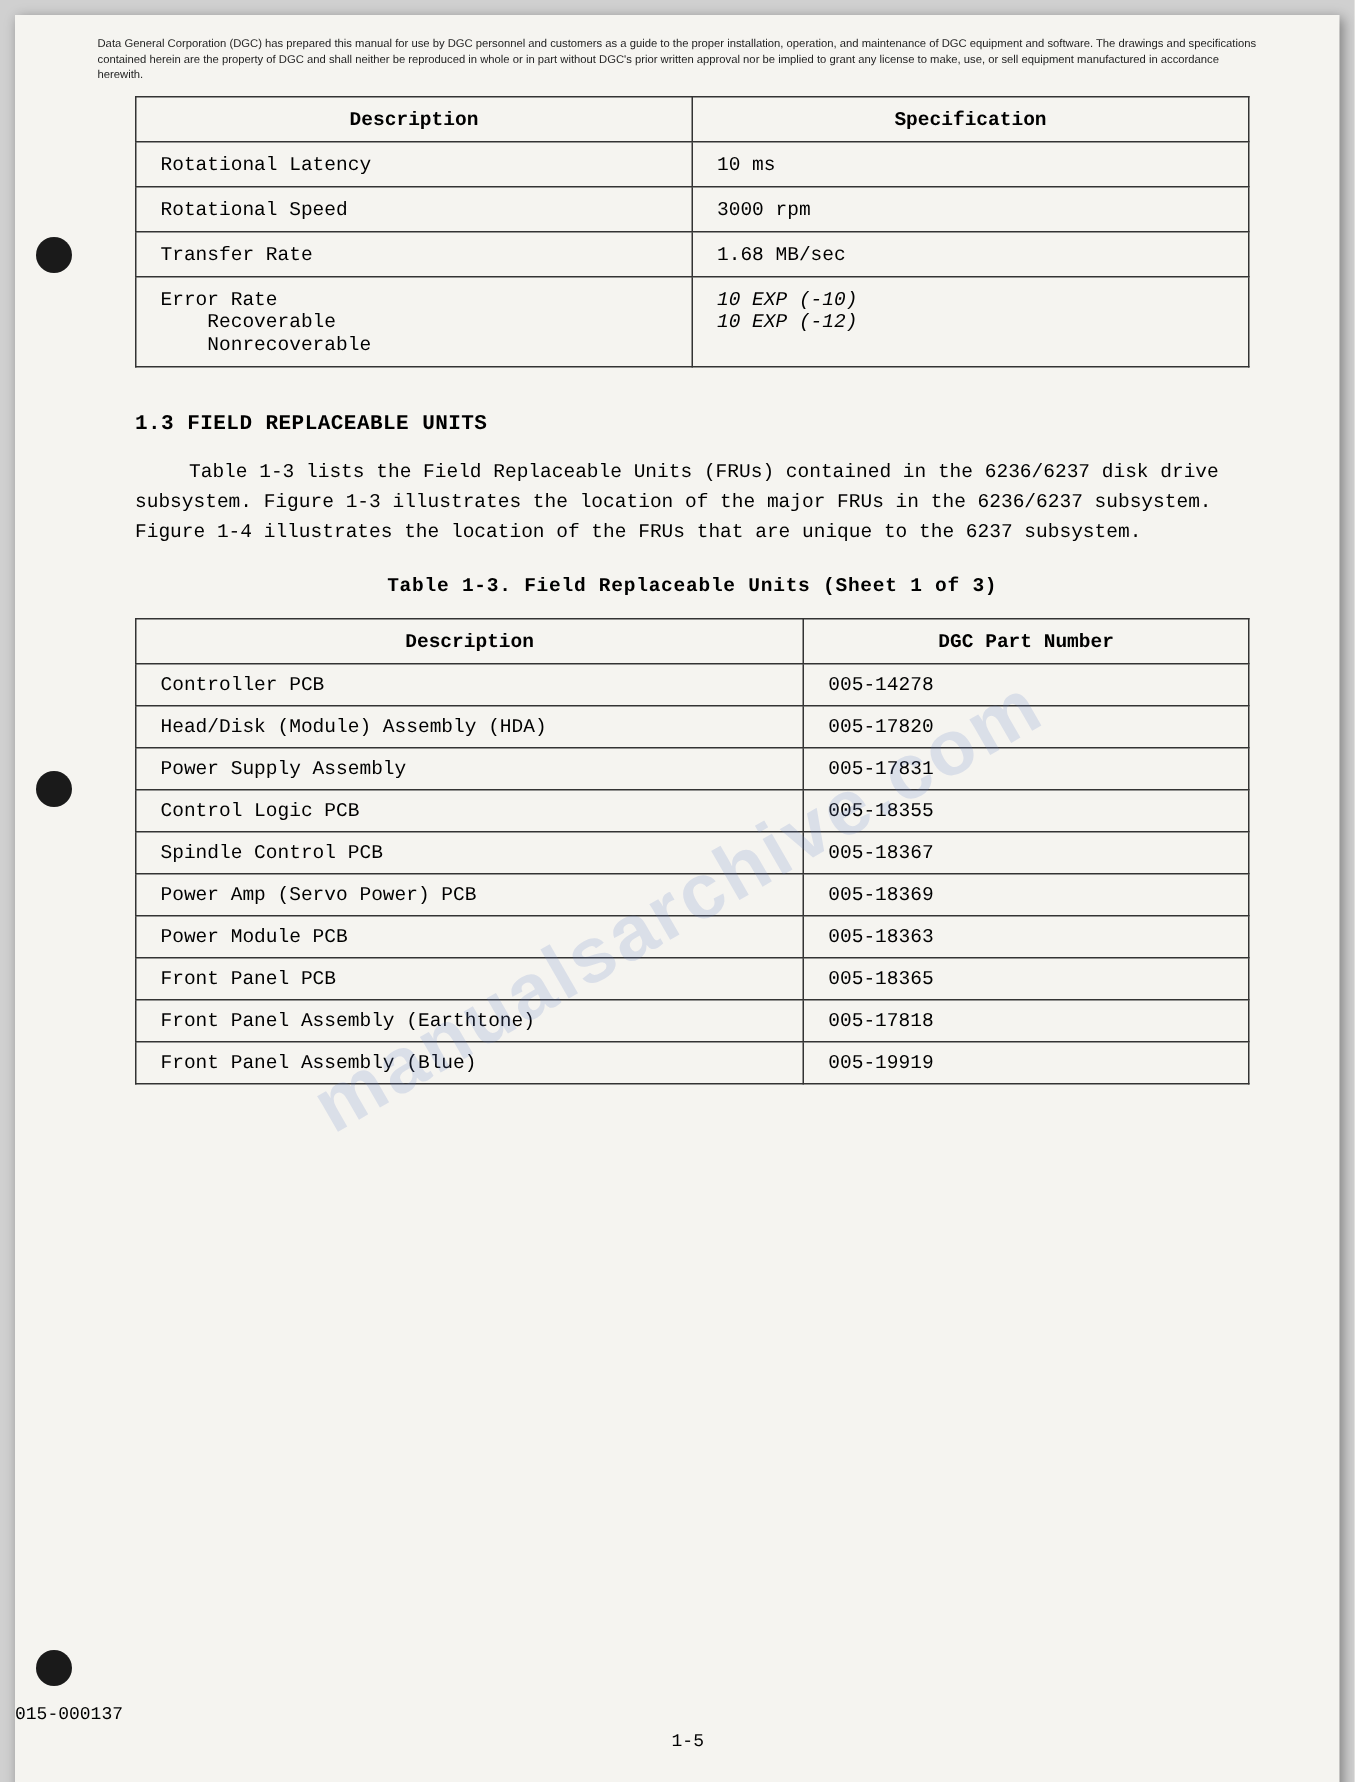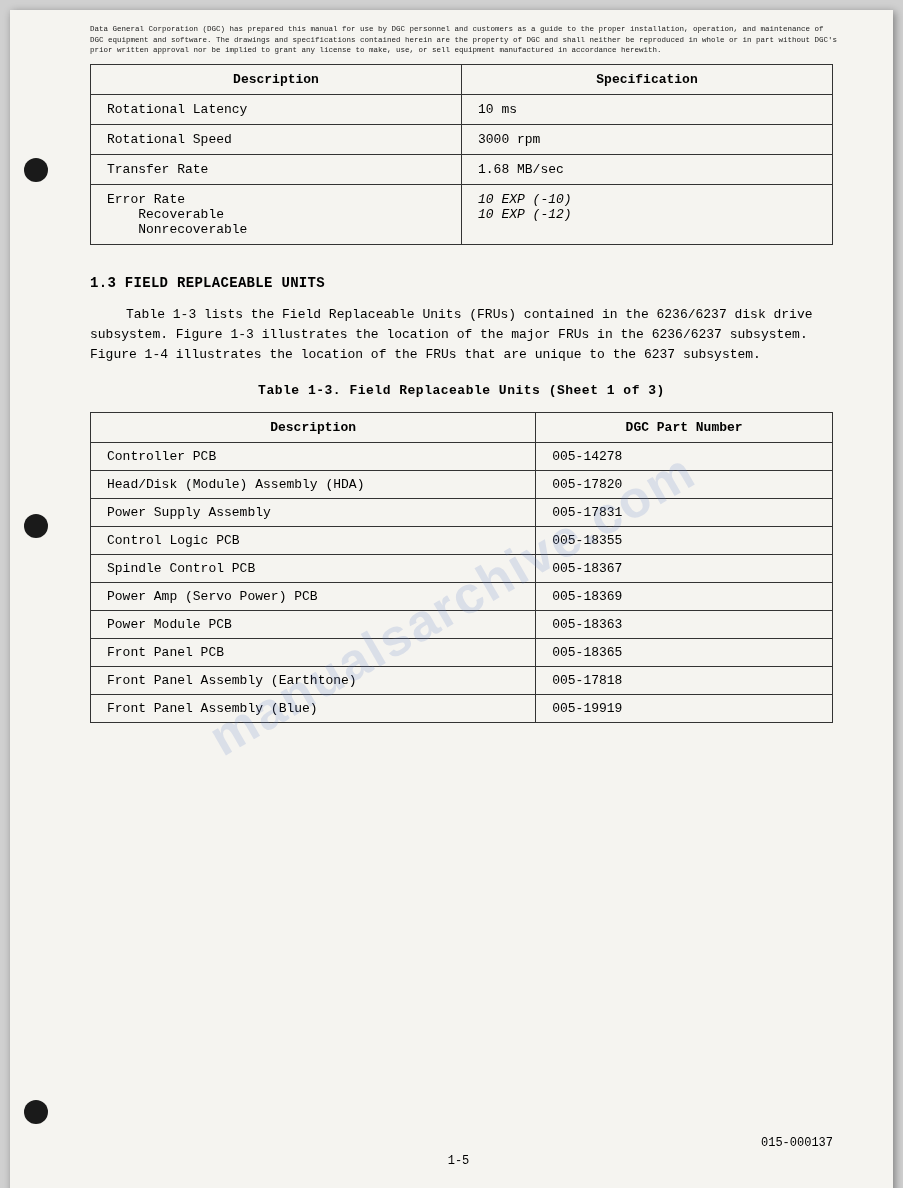--- a/index.html
+++ b/index.html
@@ -20,22 +20,22 @@
       background: #f5f4f0;
       position: relative;
       padding: 0;
       box-shadow: 2px 2px 8px rgba(0,0,0,0.4);
     }
 
     .header-notice {
       font-size: 7.5px;
       line-height: 1.4;
       color: #222;
-      padding: 14px 55px 8px 80px;
-      font-family: Liberation Mono, monospace;
+      padding: 14px 55px 8px 55px;
+      font-family: Liberation Sans, sans-serif;
     }
 
     .content-area {
       padding: 0 60px 40px 80px;
     }
 
     .table-title {
       font-size: 13px;
       font-weight: bold;
       text-align: center;
@@ -137,21 +137,20 @@
     }
 
     .footer-area {
       position: absolute;
       bottom: 30px;
       width: 100%;
       left: 0;
     }
 
     .footer-doc-num {
-      text-align: right;
       font-size: 12px;
       font-family: 'Courier New', Courier, monospace;
       padding-right: 60px;
     }
 
     .footer-page-num {
       text-align: center;
       font-size: 12px;
       font-family: 'Courier New', Courier, monospace;
       margin-top: 4px;

